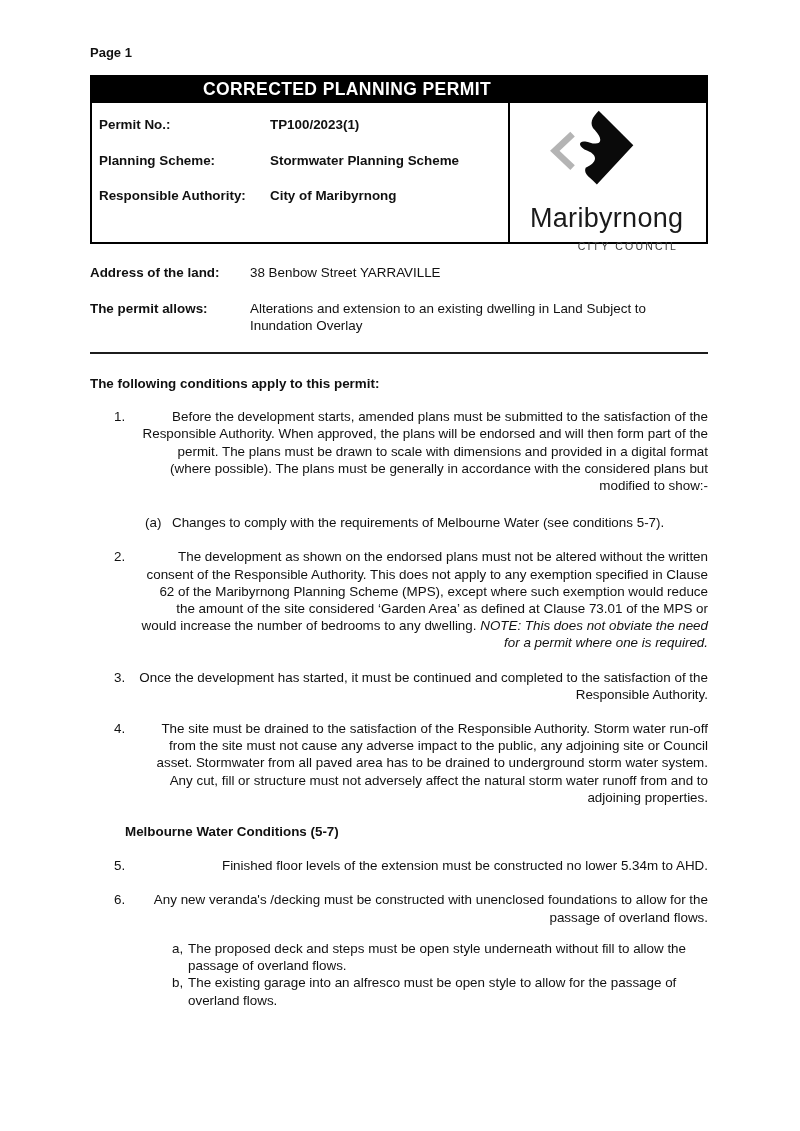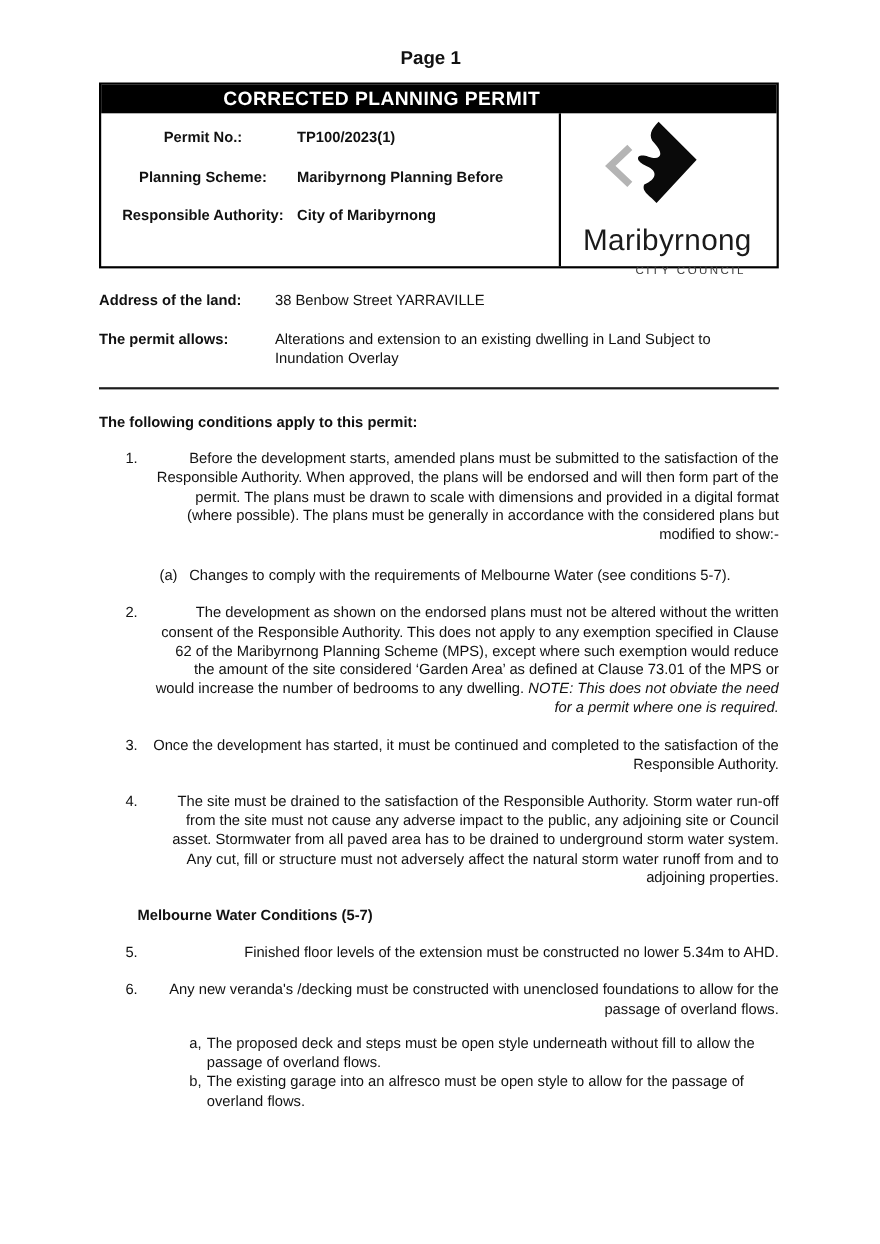--- a/index.html
+++ b/index.html
@@ -10,23 +10,23 @@
     box-sizing: border-box;
     background: #ffffff;
     color: #111111;
     font-family: "Liberation Sans", sans-serif;
     font-size: 13.4px;
     line-height: 17.2px;
     padding: 44px 92px 0 90px;
     overflow: hidden;
   }
   .page-number {
-    text-align: center;
+    text-align: left;
     font-weight: bold;
-    font-size: 17px;
+    font-size: 13px;
     margin: 0 15px 14px 0;
   }
   
   .permit-box { border: 2px solid #000; }
   .permit-box-header {
     background: #000000;
     color: #ffffff;
     font-weight: bold;
     font-size: 17.5px;
     letter-spacing: 0.4px;
@@ -34,21 +34,21 @@
     padding: 4px 104px 5px 0;
   }
   .permit-box-body { display: flex; height: 139px; }
   .details-cell {
     width: 418px;
     box-sizing: border-box;
     border-right: 2px solid #000;
     padding: 13px 0 0 7px;
   }
   .detail-row { display: flex; font-weight: bold; margin-bottom: 18px; }
-  .detail-label { width: 171px; flex-shrink: 0; text-align: center; }
+  .detail-label { width: 171px; flex-shrink: 0; }
   .logo-cell { flex: 1; padding: 3px 0 0 20px; }
   .logo-svg { display: block; margin-left: 6px; }
   .logo-text { width: 150px; }
   .logo-name {
     font-size: 27px;
     line-height: 27px;
     color: #1a1a1a;
     letter-spacing: 0.3px;
     margin-top: 13px;
     white-space: nowrap;
@@ -92,21 +92,21 @@
   <div class="permit-box">
     <div class="permit-box-header">CORRECTED PLANNING PERMIT</div>
     <div class="permit-box-body">
       <div class="details-cell">
         <div class="detail-row">
           <div class="detail-label">Permit No.:</div>
           <div class="detail-value">TP100/2023(1)</div>
         </div>
         <div class="detail-row">
           <div class="detail-label">Planning Scheme:</div>
-          <div class="detail-value">Maribyrnong Planning Before</div>
+          <div class="detail-value">Stormwater Planning Scheme</div>
         </div>
         <div class="detail-row">
           <div class="detail-label">Responsible Authority:</div>
           <div class="detail-value">City of Maribyrnong</div>
         </div>
       </div>
       <div class="logo-cell">
         <svg class="logo-svg" width="118" height="86" viewBox="0 0 120 92">
           <path d="M36 30 L17 48 L36 66" fill="none" stroke="#b4b4b4" stroke-width="7"></path>
           <path d="M64 5 L101 42 L62 84

